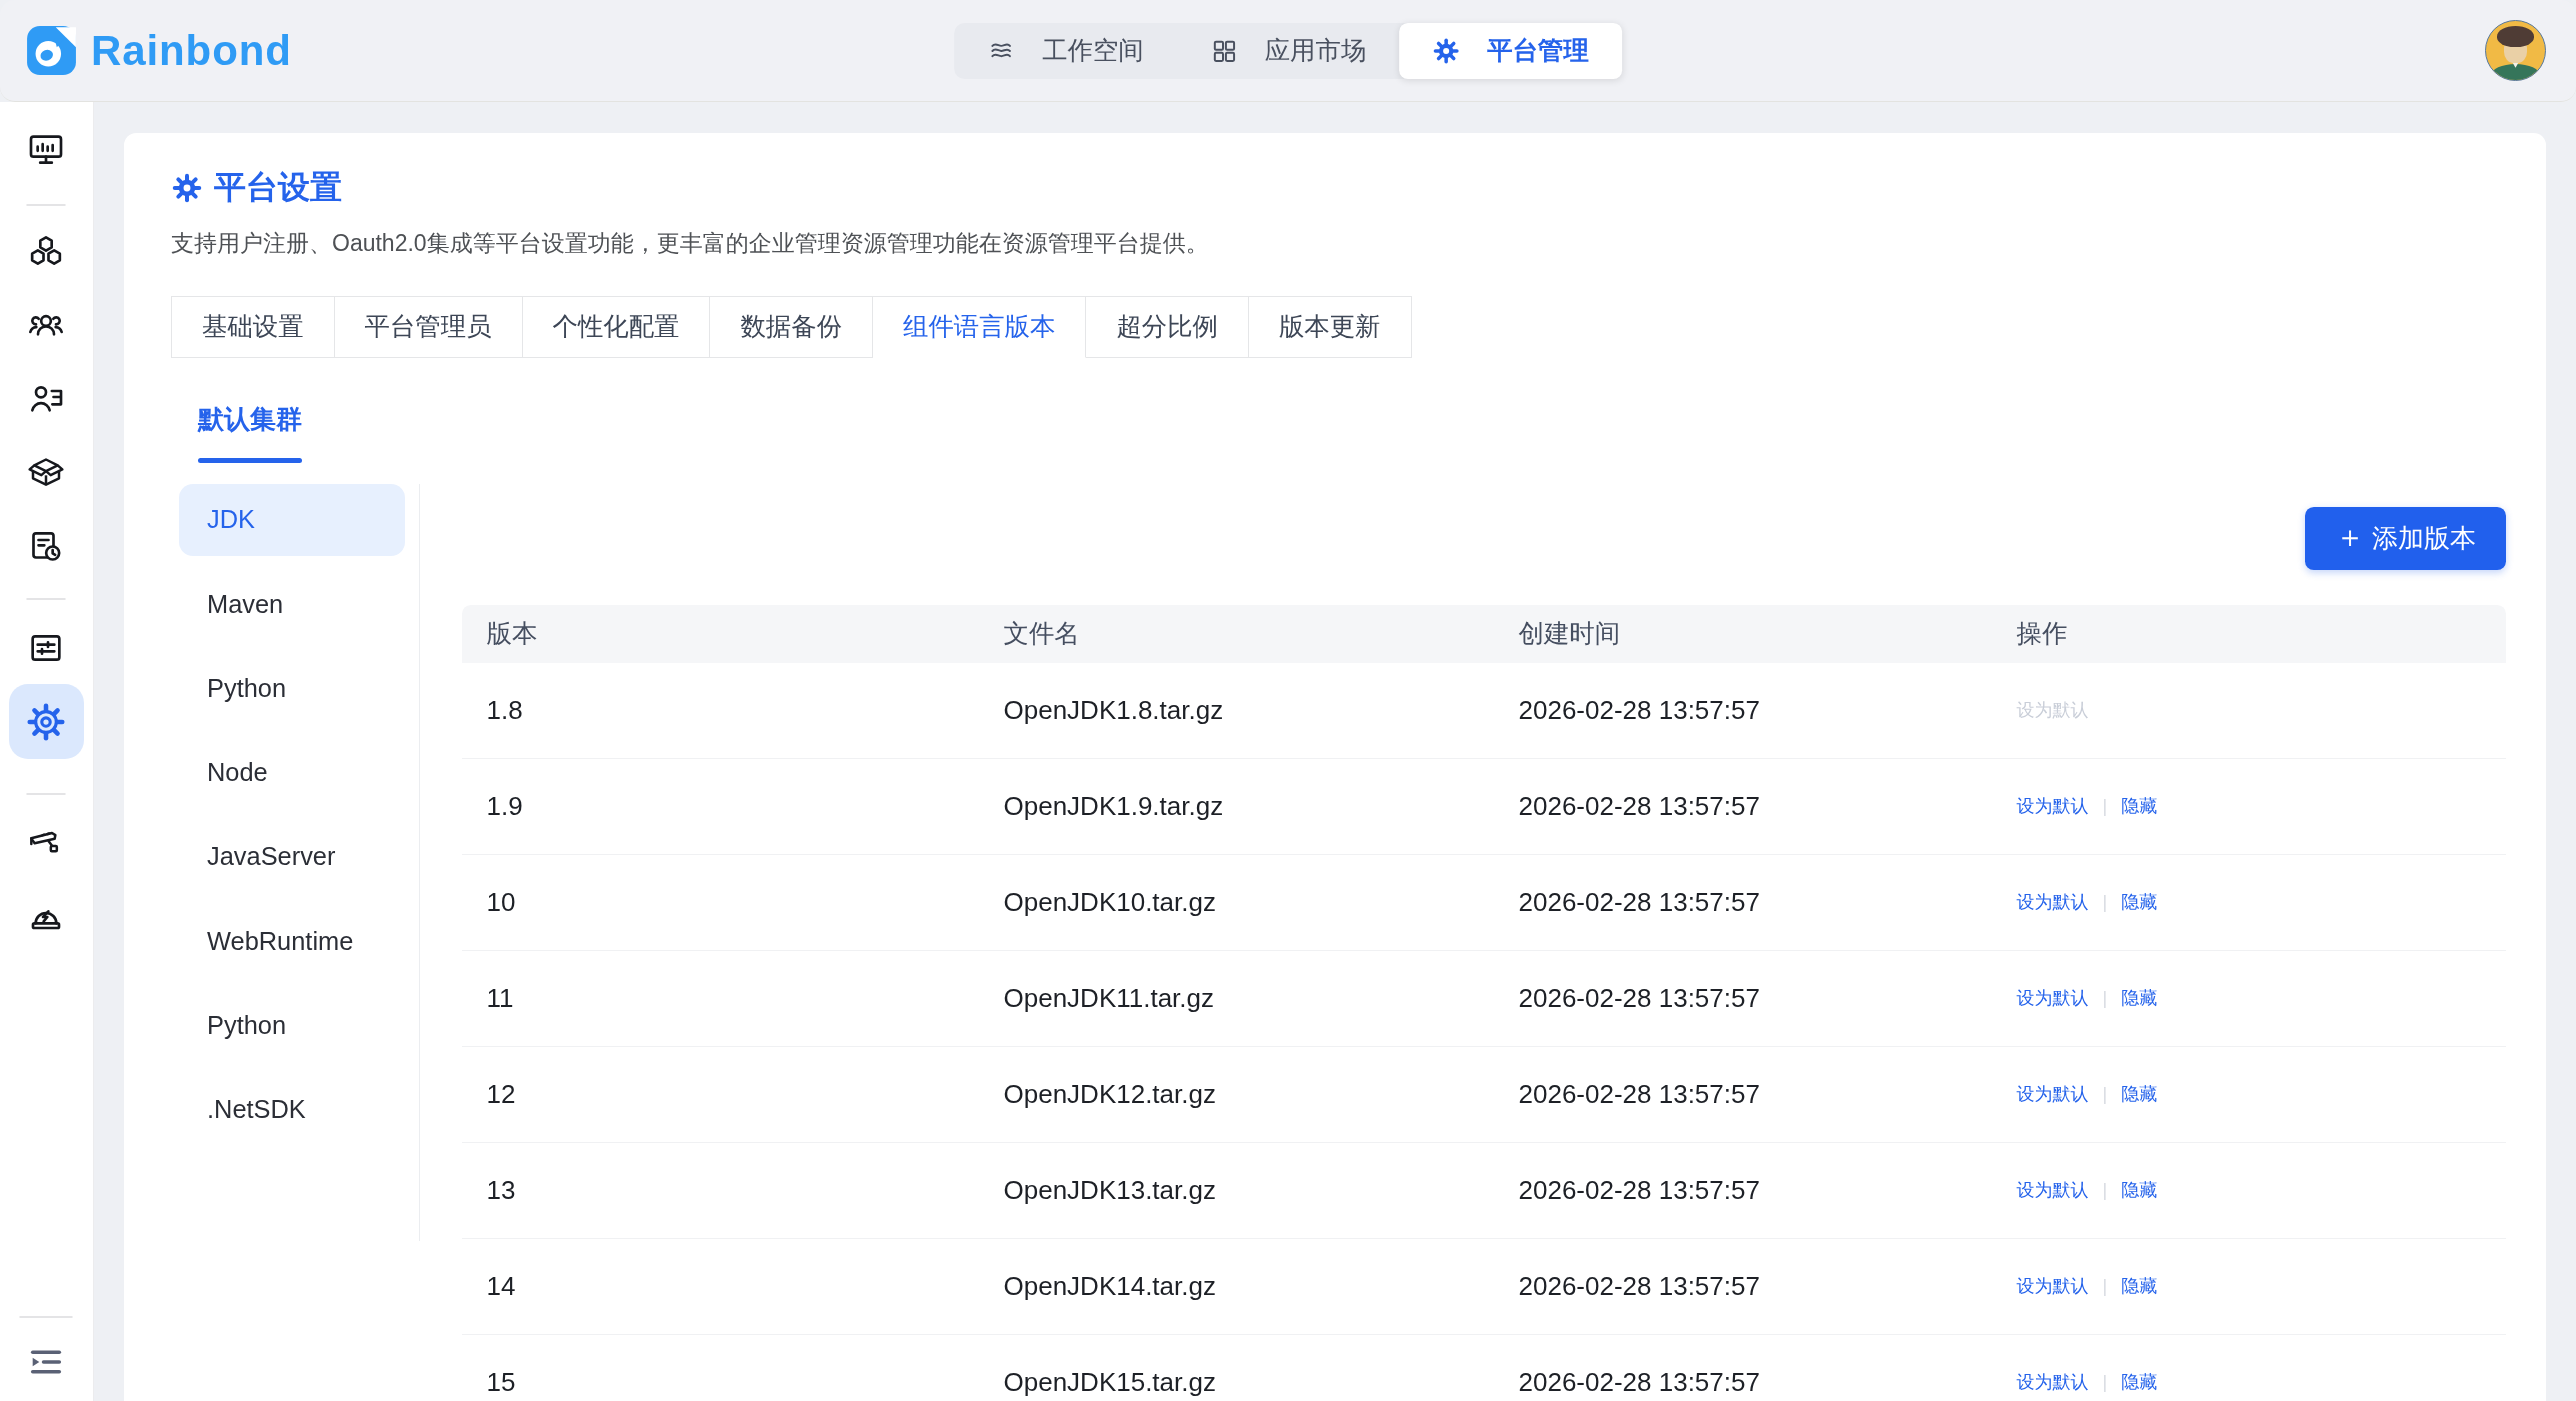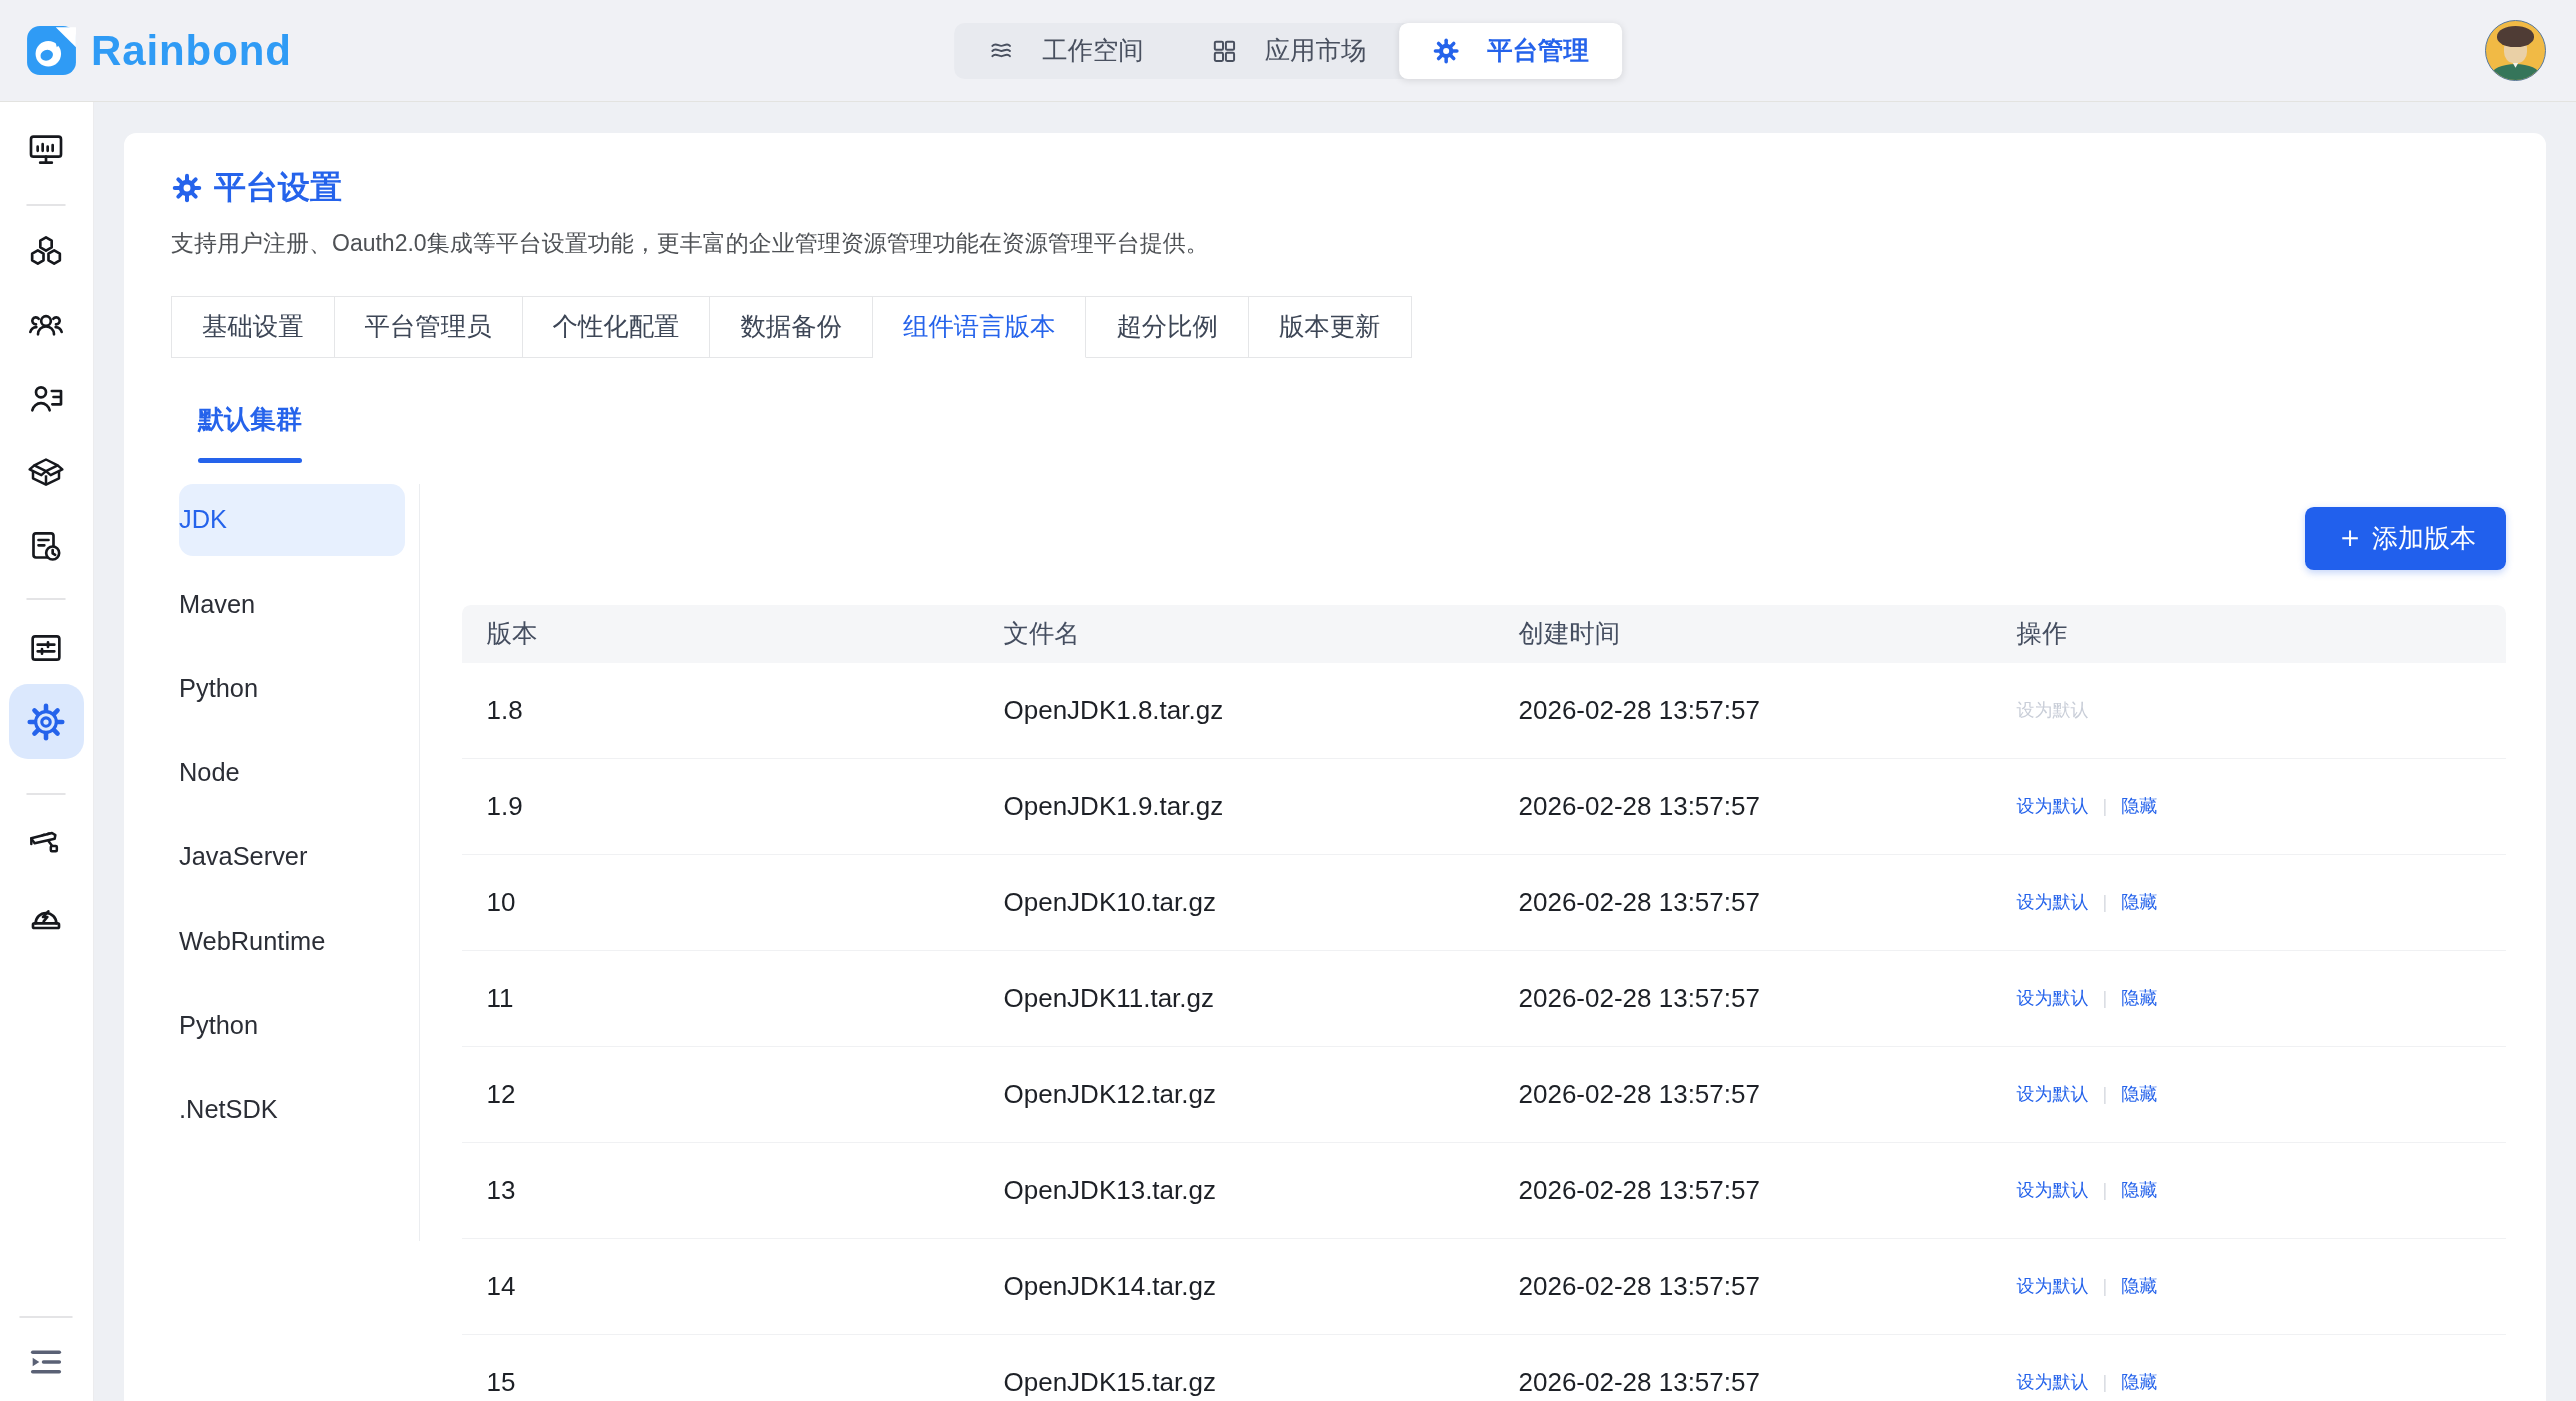--- a/index.html
+++ b/index.html
@@ -9,21 +9,21 @@
     font-family:"Liberation Sans","DejaVu Sans",sans-serif;
     color:#1d2026;
     position:relative;
   }
   svg { display:block; }
 
   
   .topbar {
     position:absolute; top:0; left:0; right:0; height:102px;
     background:#f0f1f5; border-bottom:1.8px solid #e3e3e0;
-    display:flex; align-items:center; z-index:10;
+    display:flex; align-items:center; z-index:10;border-radius:15px;
   }
   .logo { display:flex; align-items:center; gap:14px; margin-left:26px; }
   .logo-text { font-size:42px; font-weight:bold; color:#2f9bf5; letter-spacing:0.9px; }
   .topnav {
     position:absolute; left:50%; transform:translateX(-50%);
     display:flex; align-items:stretch; background:#e8eaef; border-radius:10.5px; height:56px;
   }
   .topnav-item {
     display:flex; align-items:center; gap:27px; padding:0 33px;
     font-size:25.4px; color:#49505f; border-radius:8.8px; cursor:pointer; white-space:nowrap;
@@ -78,21 +78,21 @@
 
   .cluster-tabs { margin:44px 0 0 47px; }
   .cluster-tab { display:inline-block; padding:0 27px; cursor:pointer; }
   .cluster-tab .ct-label { font-size:26px; color:#2563eb; font-weight:bold;text-align:center; }
   .cluster-tab .ink { height:5.3px; background:#2563eb; border-radius:2.6px; margin-top:21px; }
 
   .content-row { display:flex; margin-top:21px; }
   .lang-col { width:296px; flex:none; padding-left:55px; border-right:1.8px solid #ebedf0; height:757px; }
   .lang-item {
     width:226px; height:72px; margin-bottom:12.3px; display:flex; align-items:center;
-    border-radius:14px; font-size:25.4px; color:#2b2e36; cursor:pointer;
+    padding-left:28px; border-radius:14px; font-size:25.4px; color:#2b2e36; cursor:pointer;
   }
   .lang-item.active { background:#e7f0fe; color:#2563eb; }
 
   .right-col { flex:1; padding:23px 40px 0 42px; }
   .btn-row { display:flex; justify-content:flex-end; }
   .add-btn {
     height:63px; padding:0 30px; background:#2160ed; color:#ffffff; border:none;
     border-radius:8.8px; font-size:26px; display:flex; align-items:center; gap:7px;
     cursor:pointer; box-shadow:0 2.6px 7px rgba(33,96,237,0.25);
     font-family:inherit;

